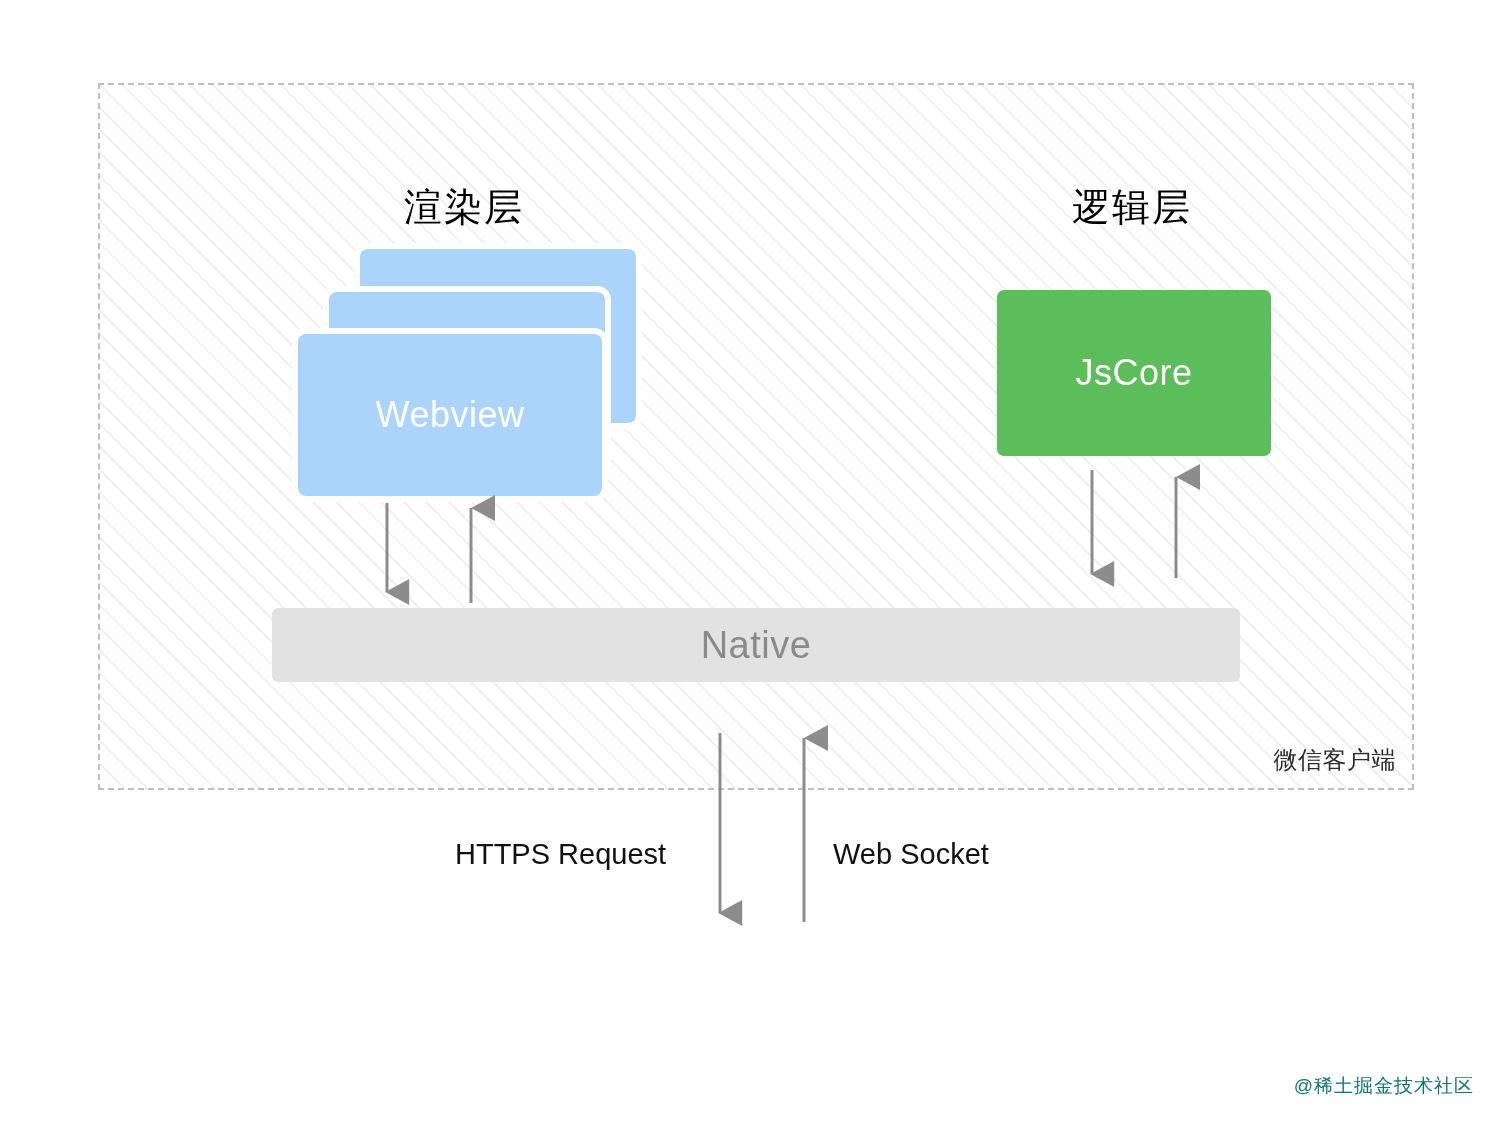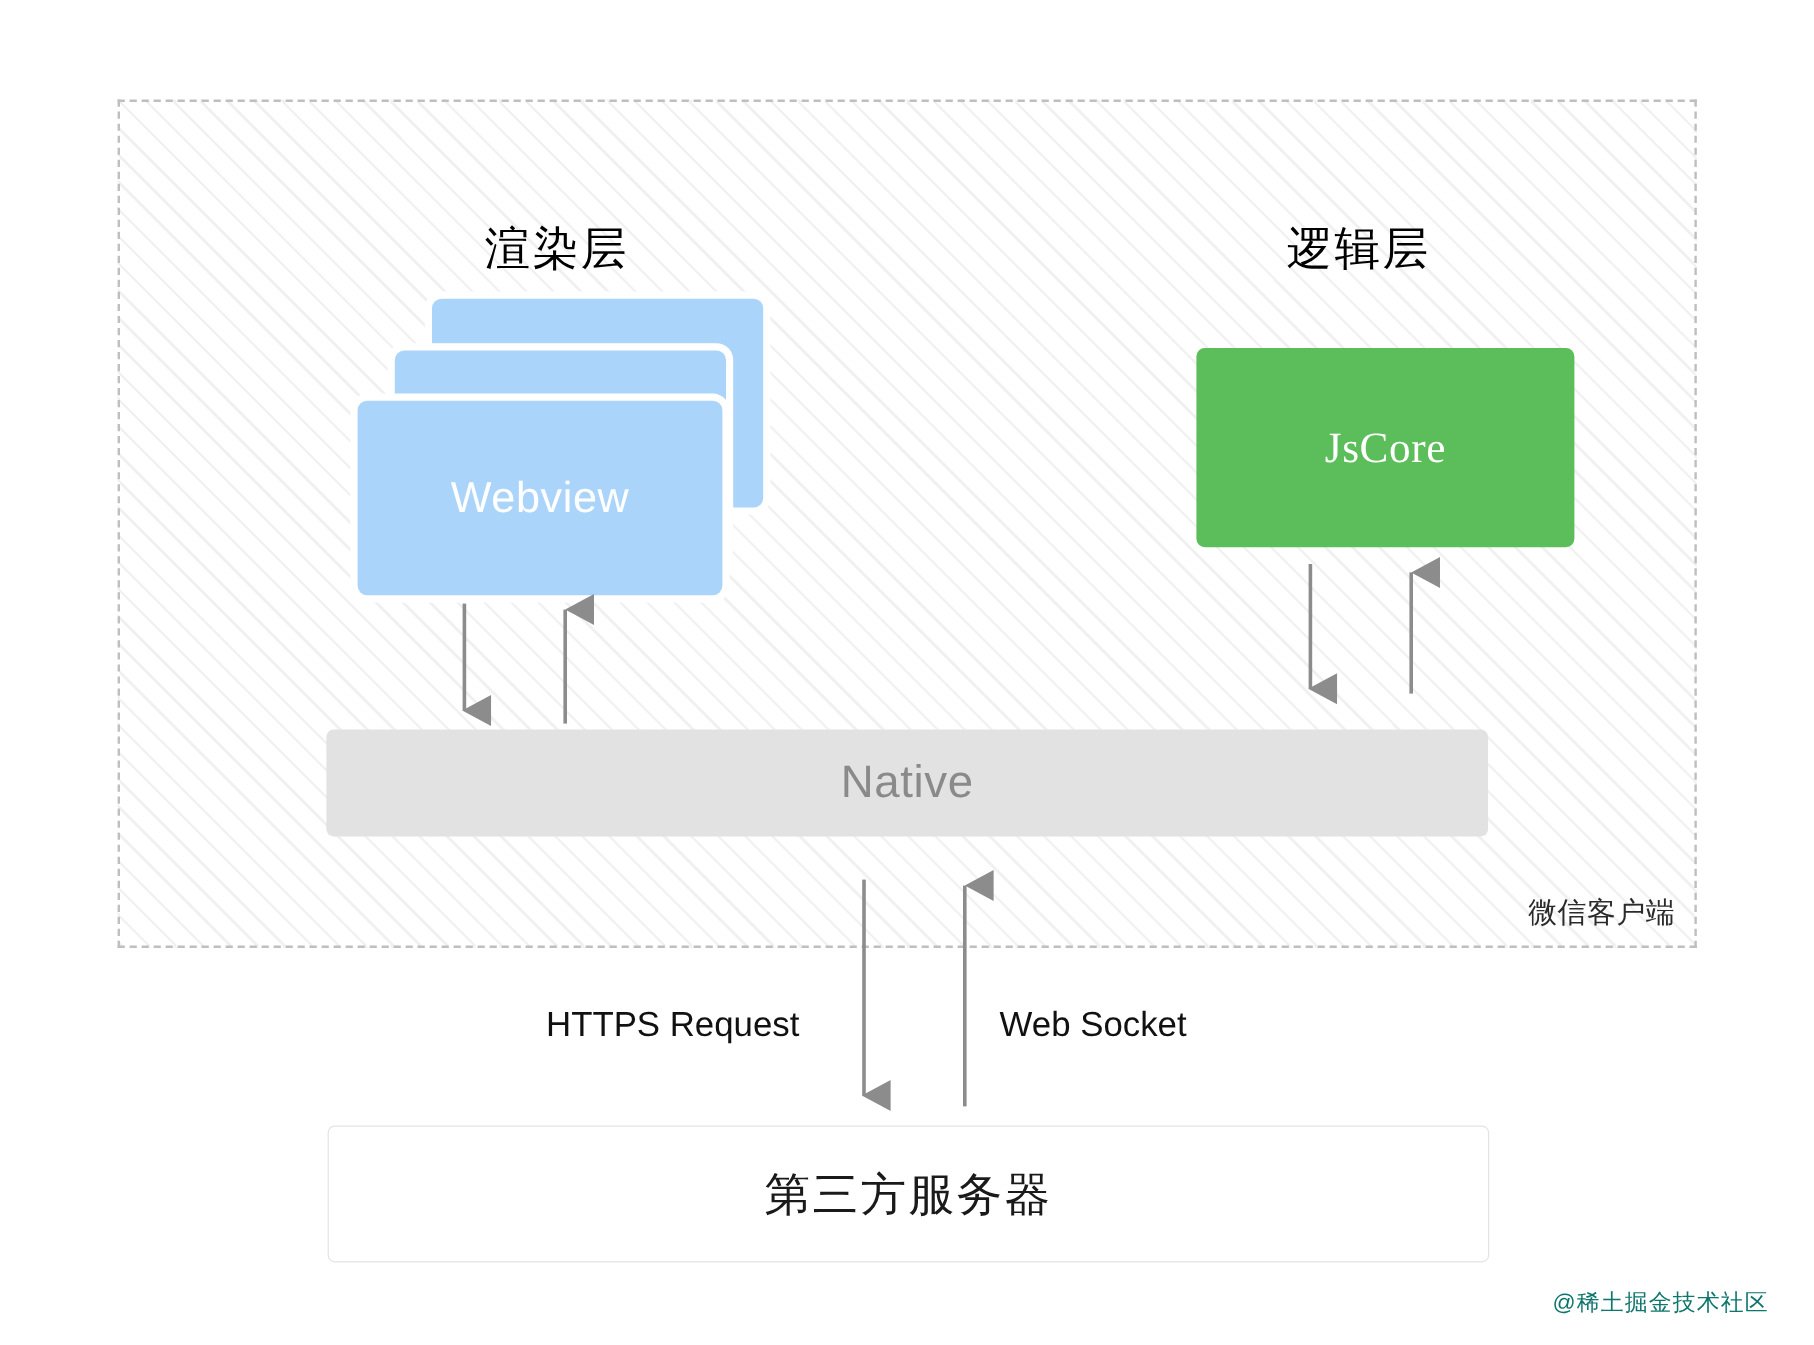--- a/index.html
+++ b/index.html
@@ -96,42 +96,41 @@
     font-size: 36px;
     color: #ffffff;
     letter-spacing: 0.5px;
   }
 
   
   .jscore-box {
     position: absolute;
     left: 997px;
     top: 290px;
-    width: 315px;
+    width: 274px;
     height: 166px;
     background: #5cbe5a;
     border-radius: 7px;
     display: flex;
     align-items: center;
     justify-content: center;
-    font-family: Liberation Serif, serif;
   }
   .jscore-label {
     font-size: 36px;
     color: #ffffff;
     letter-spacing: 0.5px;
   }
 
   
   .native-bar {
     position: absolute;
     left: 272px;
     top: 608px;
     width: 968px;
-    height: 89px;
+    height: 74px;
     background: #e2e2e2;
     border-radius: 6px;
     display: flex;
     align-items: center;
     justify-content: center;
   }
   .native-label {
     font-size: 38px;
     color: #8a8a8a;
     letter-spacing: 0.5px;
@@ -209,23 +208,20 @@
   </div>
 
   <div class="jscore-box">
     <span class="jscore-label">JsCore</span>
   </div>
 
   <div class="native-bar">
     <span class="native-label">Native</span>
   </div>
 
-  <div class="server-box">
-    <span class="server-label">第三方服务器</span>
-  </div>
 
   <svg class="arrow-layer" viewBox="0 0 1512 1121">
     <defs>
       <marker id="ah-down" markerWidth="9" markerHeight="9" refX="4.5" refY="8" orient="auto" markerUnits="strokeWidth">
         <path d="M0.2,0.6 L4.5,8.6 L8.8,0.6 Z" fill="#8c8c8c"></path>
       </marker>
       <marker id="ah-up" markerWidth="9" markerHeight="9" refX="4.5" refY="1" orient="auto" markerUnits="strokeWidth">
         <path d="M0.2,9 L4.5,1 L8.8,9 Z" fill="#8c8c8c"></path>
       </marker>
     </defs>

